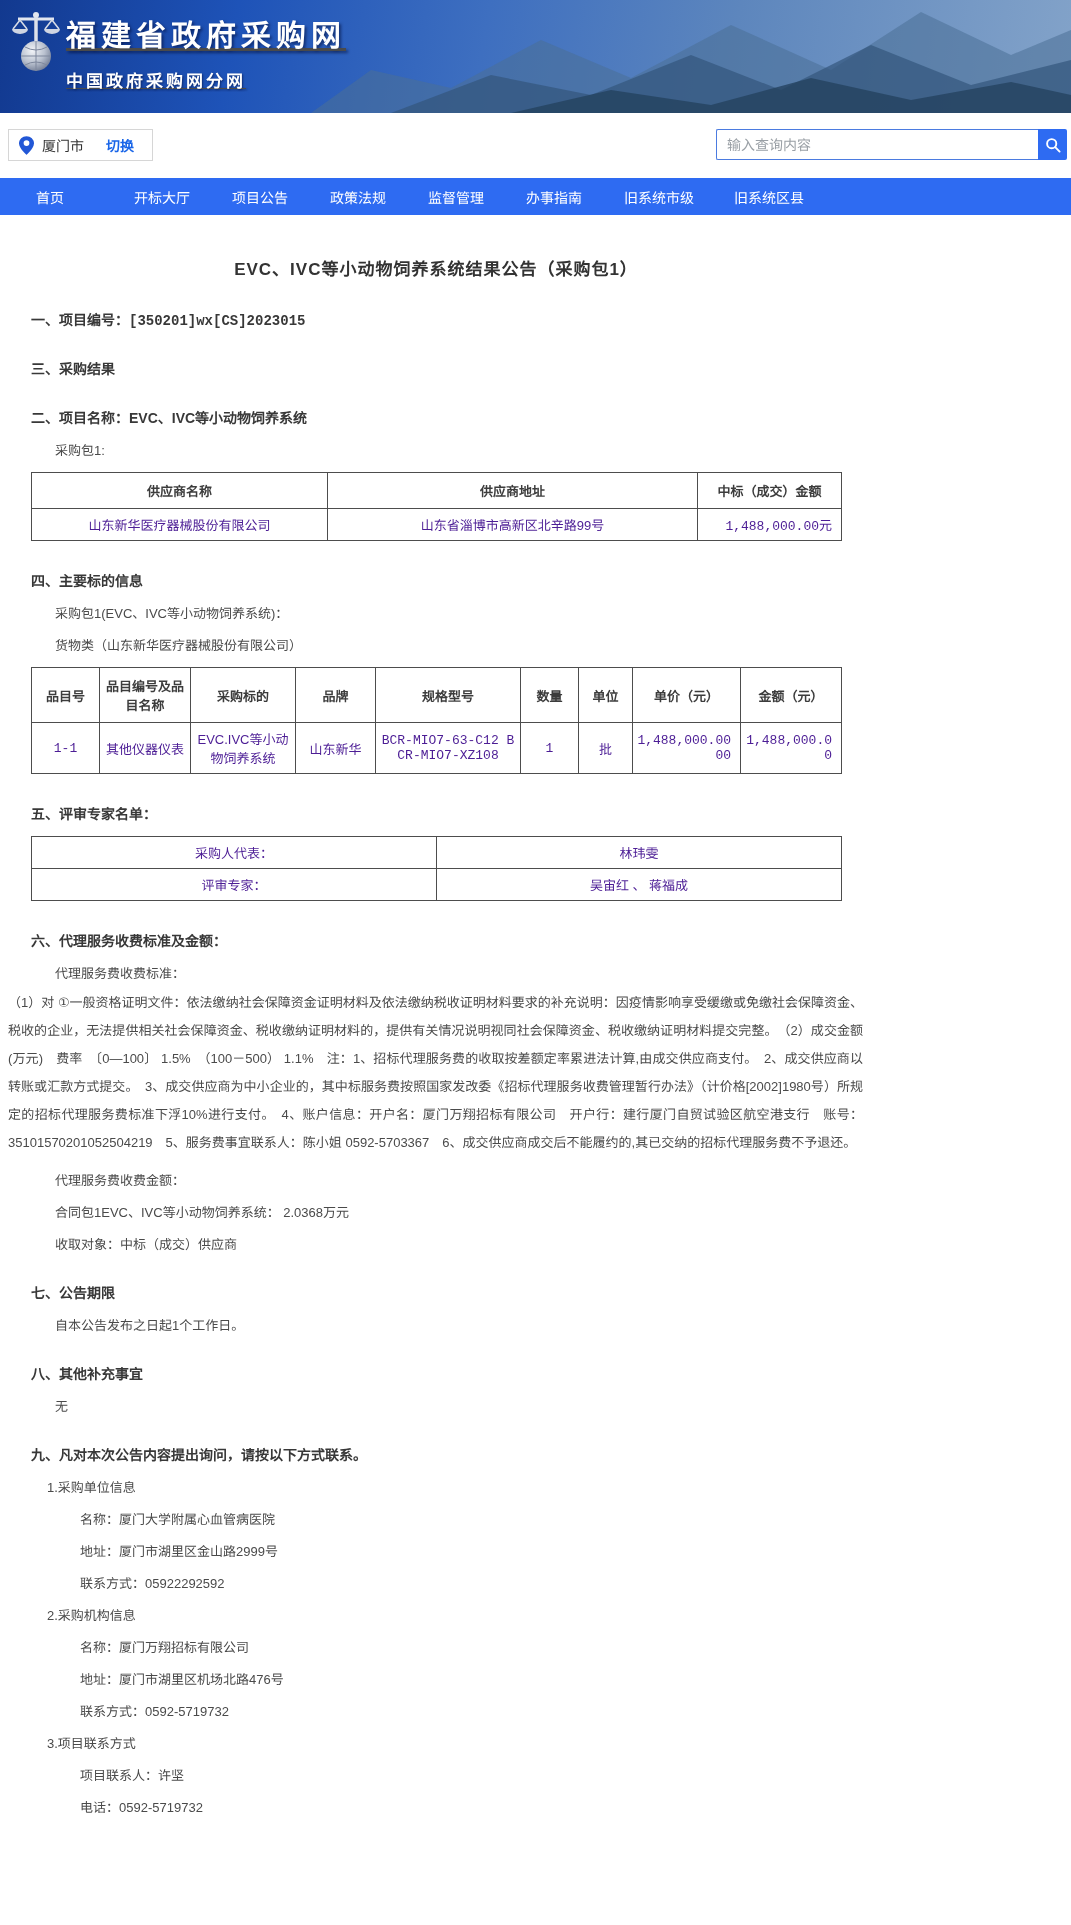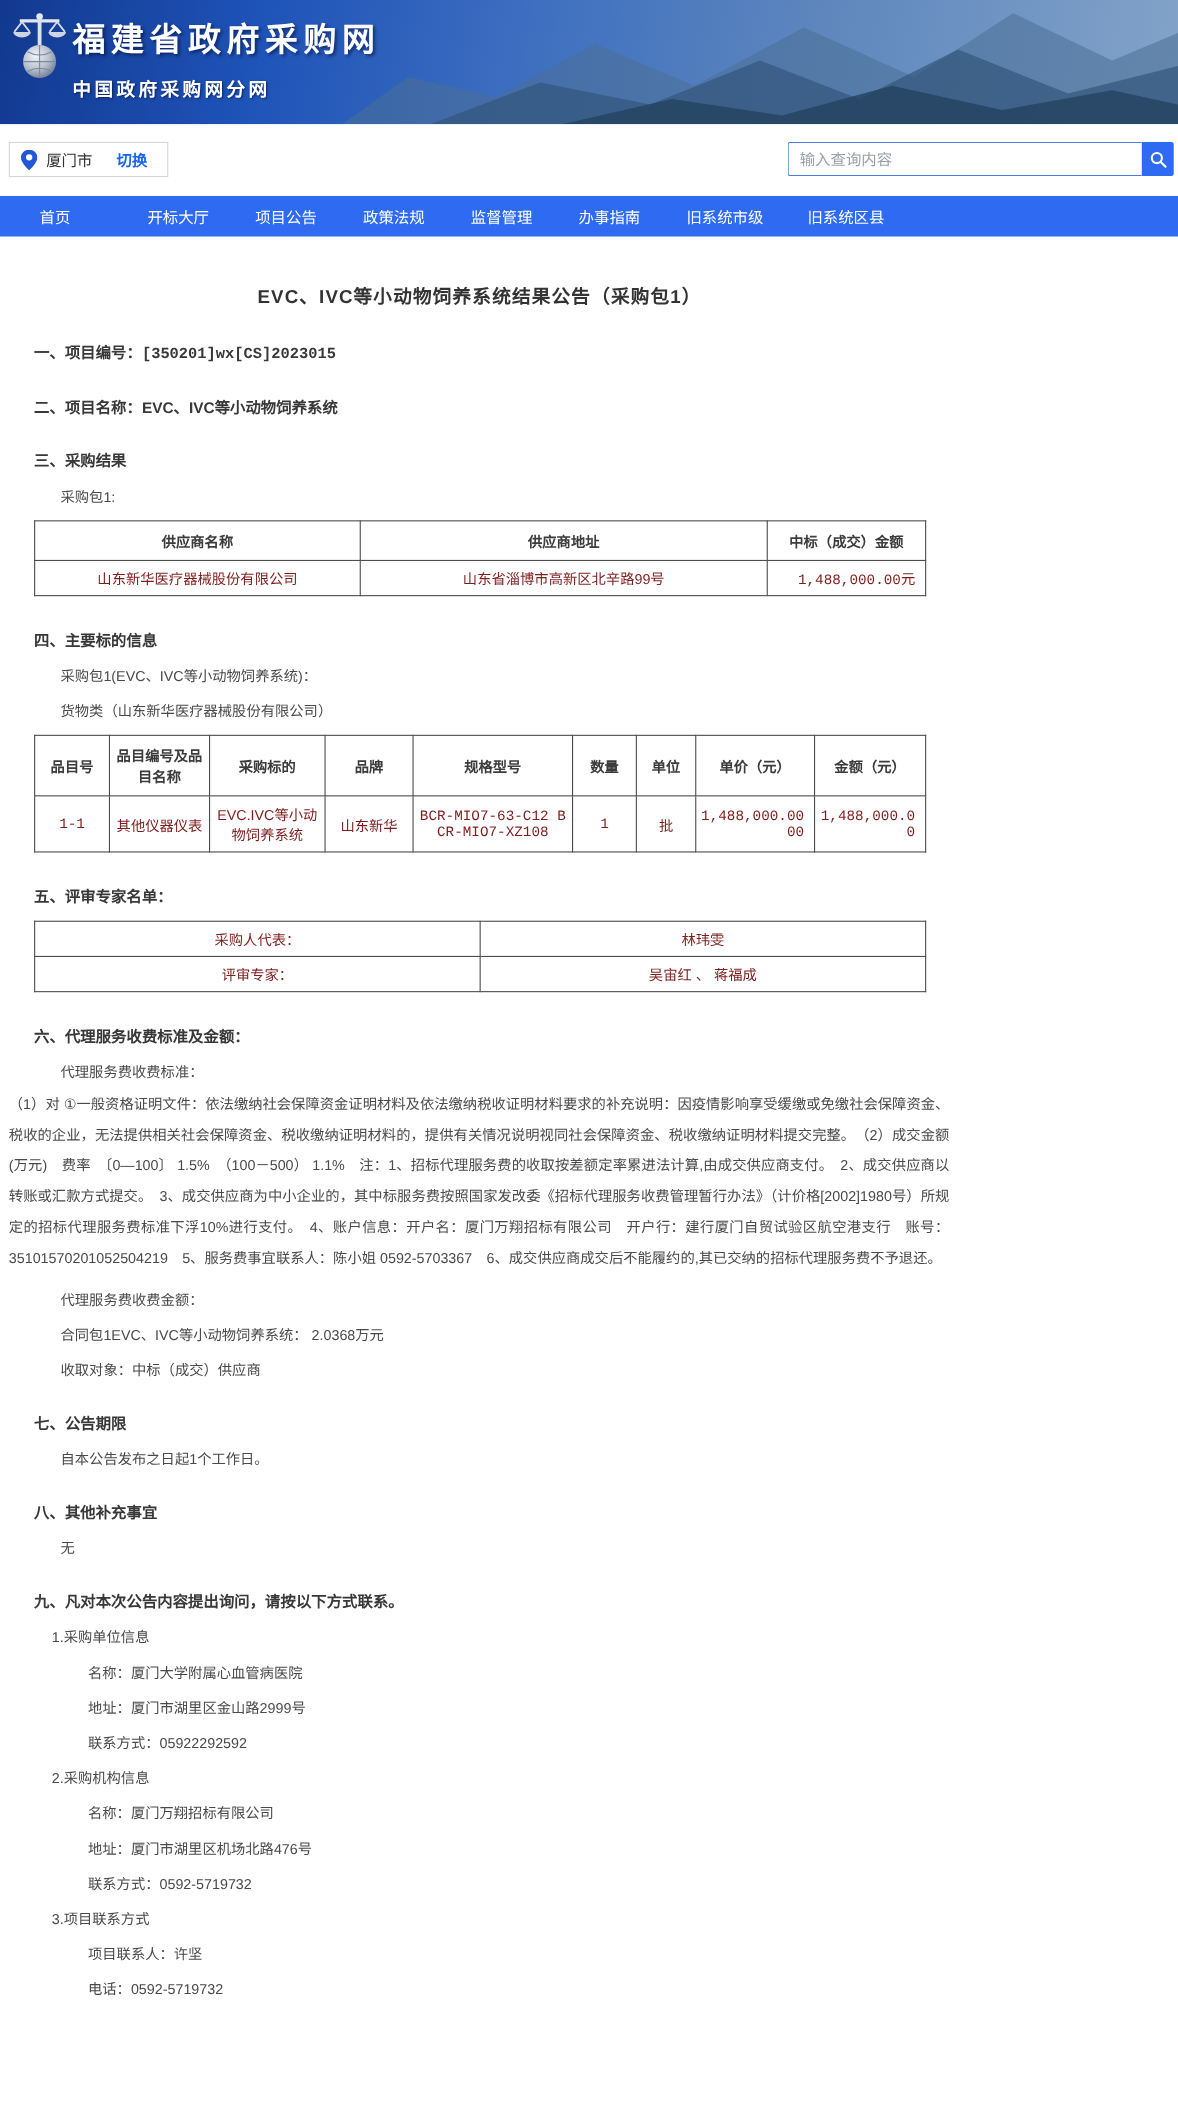--- a/index.html
+++ b/index.html
@@ -9,21 +9,21 @@
     font-family:"Liberation Sans","DejaVu Sans",sans-serif;
     color:#4a4a4a;
   }
   
   .banner {
     position:relative; height:113px; overflow:hidden;
     background:linear-gradient(100deg,#12398f 0%,#1e53b8 22%,#3e6fc0 45%,#5d86bd 68%,#83a3c9 100%);
   }
   .banner-mtn { position:absolute; right:0; top:0; height:113px; width:760px; }
   .logo { position:absolute; left:10px; top:7px; width:52px; height:68px; }
-  .banner-text { position:absolute; left:66px; top:11px; }
+  .banner-text { position:absolute; left:66px; top:11px;text-decoration:underline; }
   .site-title {
     font-size:30px; font-weight:bold; color:#fff; letter-spacing:5px;
     text-shadow:2px 2px 3px rgba(0,10,50,.55);
   }
   .site-subtitle {
     margin-top:12px; font-size:17px; font-weight:bold; color:#fff; letter-spacing:3px;
     text-shadow:1px 1px 2px rgba(0,10,50,.55);
   }
   
   .midbar { position:relative; height:65px; background:#fff; }
@@ -65,21 +65,21 @@
   .time-red { color:#ff3c00; }
   .ib-link { cursor:pointer; }
   .sec-heading { margin-top:29px; font-size:14px; font-weight:bold; color:#383838; }
   .line { margin-top:13px; font-size:13px; color:#4a4a4a; }
   .indent1 { margin-left:24px; }
   .indent2 { margin-left:16px; }
   .indent3 { margin-left:49px; }
   .mono { font-family:"Liberation Mono","DejaVu Sans Mono",monospace; }
   table { border-collapse:collapse; margin-top:13px; table-layout:fixed; }
   th, td {
-    border:1px solid #4d4d4d; font-size:13px; color:#7f1d1d;
+    border:1px solid #4d4d4d; font-size:13px; color:#4c1d95;
     text-align:center; padding:6px 3px; word-break:break-word;
   }
   th { font-weight:bold; color:#3c3c3c; padding:8px 3px; }
   td.num { text-align:right; padding-right:9px; }
   td.brk { word-break:break-all; }
   .paragraph {
     margin:7px 0 0 -23px; width:855px;
     font-size:13px; line-height:28px; text-align:justify; color:#4a4a4a;
   }
 </style>
@@ -148,23 +148,23 @@
 </div>
 
 <div class="content">
 
   <div class="main-col">
     <div class="page-title">EVC、IVC等小动物饲养系统结果公告（采购包1）</div>
 
 
     <div class="sec-heading"><span>一、项目编号：</span><span class="mono">[350201]wx[CS]2023015</span></div>
 
+    <div class="sec-heading">三、采购结果</div>
+
     <div class="sec-heading"><span>二、项目名称：</span><span>EVC、IVC等小动物饲养系统</span></div>
-
-    <div class="sec-heading">三、采购结果</div>
     <div class="line indent1">采购包1:</div>
 
     <table style="width:810px;">
       <colgroup>
           <col style="width:296px">
           <col style="width:370px">
           <col style="width:144px">
         </colgroup>
       <tbody>
           <tr>

